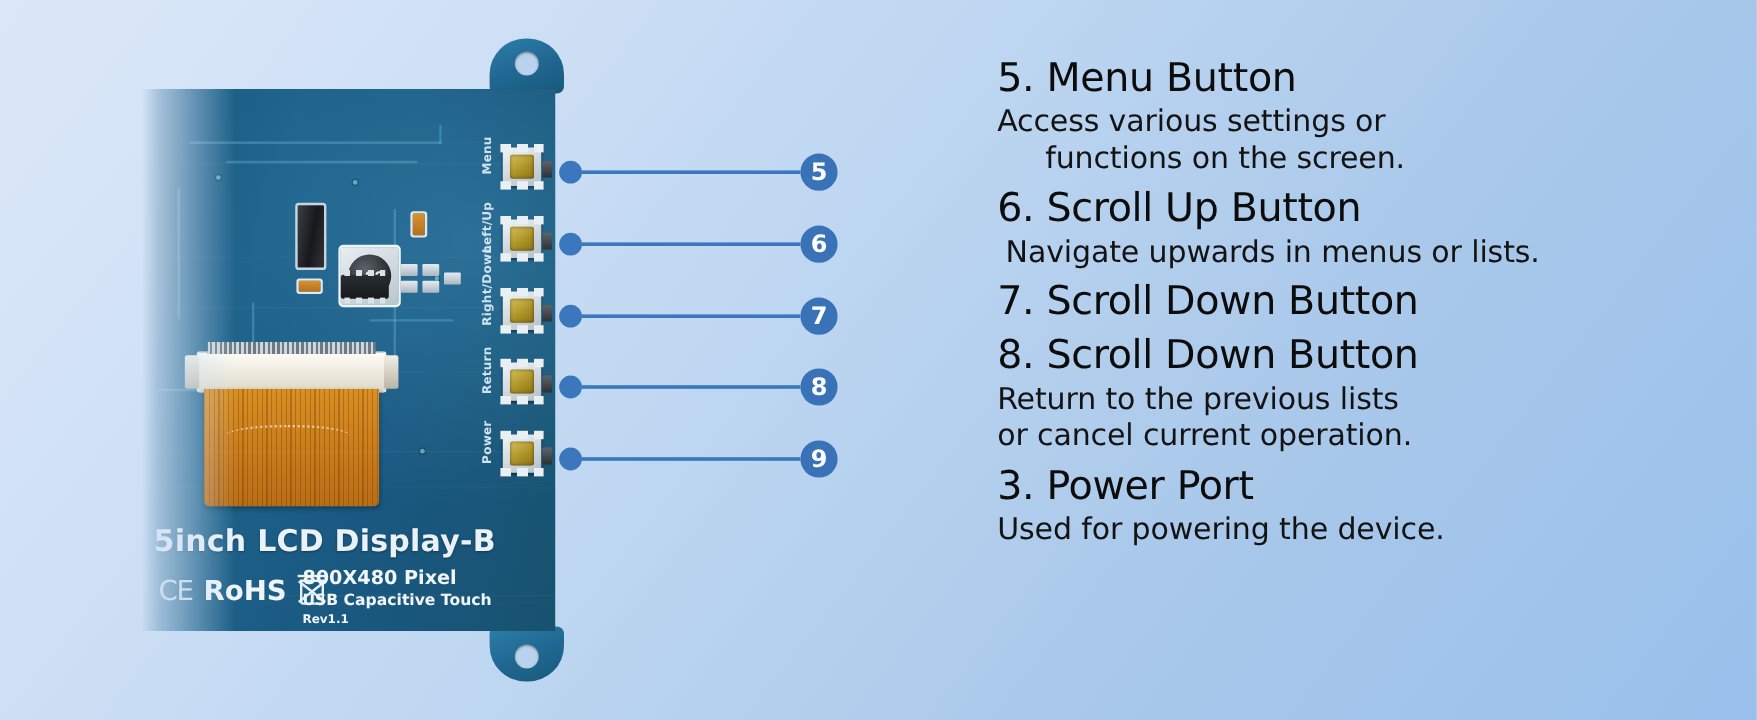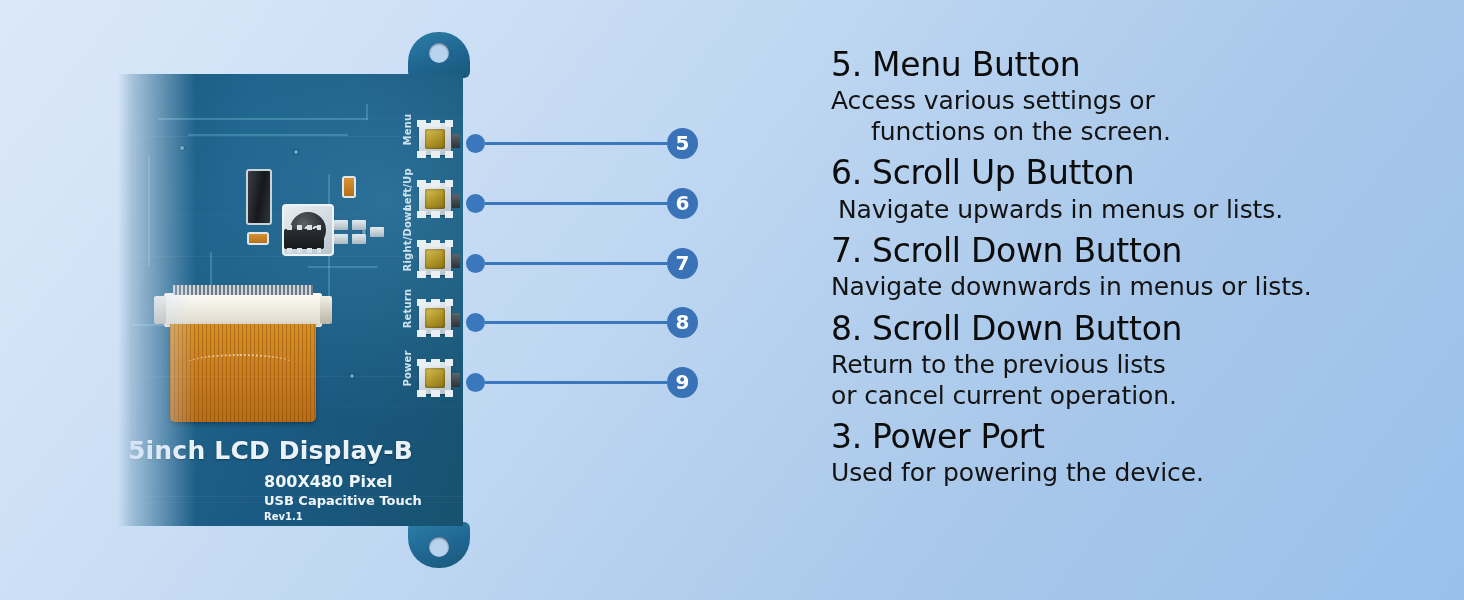--- a/index.html
+++ b/index.html
@@ -151,21 +151,21 @@
   .ce{ color:#dfeaf2; font-size:23px; font-weight:400; letter-spacing:-1px; opacity:.92; }
   .rohs{ color:#eef4f9; font-size:23px; font-weight:700; }
   .weee{ position:relative; width:24px; height:30px; }
   .weee .bin{
     position:absolute; left:2px; top:5px; width:20px; height:21px;
     border:2px solid #e8f0f6; border-radius:0 0 3px 3px;
   }
   .weee .lid{ position:absolute; left:0; top:1px; width:24px; height:2px; background:#e8f0f6; }
   .weee .x1,.weee .x2{ position:absolute; left:-2px; top:14px; width:28px; height:2px; background:#e8f0f6; }
   .weee .x1{ transform:rotate(38deg); } .weee .x2{ transform:rotate(-38deg); }
-  .silk-specs{ position:absolute; left:146px; top:398px; color:#f0f6fa; }
+  .silk-specs{ position:absolute; left:134px; top:398px; color:#f0f6fa; }
   .silk-specs .s1{ font-size:16px; font-weight:700; }
   .silk-specs .s2{ font-size:13px; font-weight:700; margin-top:2px; }
   .silk-specs .s3{ font-size:10px; font-weight:700; margin-top:3px; }
 
   
   .callout { position:absolute; height:34px; display:flex; align-items:center; }
   .callout .dot {
     width:19px; height:19px; border-radius:50%; background:#3a77bd; flex:none;
   }
   .callout .line { height:3px; background:#3a77bd; flex:none; }
@@ -236,20 +236,30 @@
       <div class="fpc-num l">40</div>
       <div class="fpc-num r">1</div>
       <div class="fpc">
         <div class="pins"></div>
         <div class="ear l"></div>
         <div class="ear r"></div>
       </div>
       <div class="ribbon"></div>
 
       <div class="silk-title">5inch LCD Display-B</div>
+      <div class="silk-cert">
+        <span class="ce">CE</span>
+        <span class="rohs">RoHS</span>
+        <span class="weee">
+          <span class="lid"></span>
+            <span class="bin"></span>
+          <span class="x1"></span>
+            <span class="x2"></span>
+        </span>
+      </div>
       <div class="silk-specs">
         <div class="s1">800X480 Pixel</div>
         <div class="s2">USB Capacitive Touch</div>
         <div class="s3">Rev1.1</div>
       </div>
     </div>
 
     <div class="btn-row" style="top:88px;">
       <span class="btn-label">Menu</span>
       <span class="tact">
@@ -321,21 +331,20 @@
       <div class="ds" style="margin-top:0;margin-left:40px;">functions on the screen.</div>
     </div>
 
     <div class="blk" style="margin-top:7px;">
       <div class="hd">6. Scroll Up Button</div>
       <div class="ds ind">Navigate upwards in menus or lists.</div>
     </div>
 
     <div class="blk" style="margin-top:7px;">
       <div class="hd">7. Scroll Down Button</div>
-      <div class="ds">Navigate downwards in menus or lists.</div>
     </div>
 
     <div class="blk" style="margin-top:7px;">
       <div class="hd">8. Scroll Down Button</div>
       <div class="ds">Return to the previous lists</div>
       <div class="ds" style="margin-top:0;">or cancel current operation.</div>
     </div>
 
     <div class="blk" style="margin-top:7px;">
       <div class="hd">3. Power Port</div>

